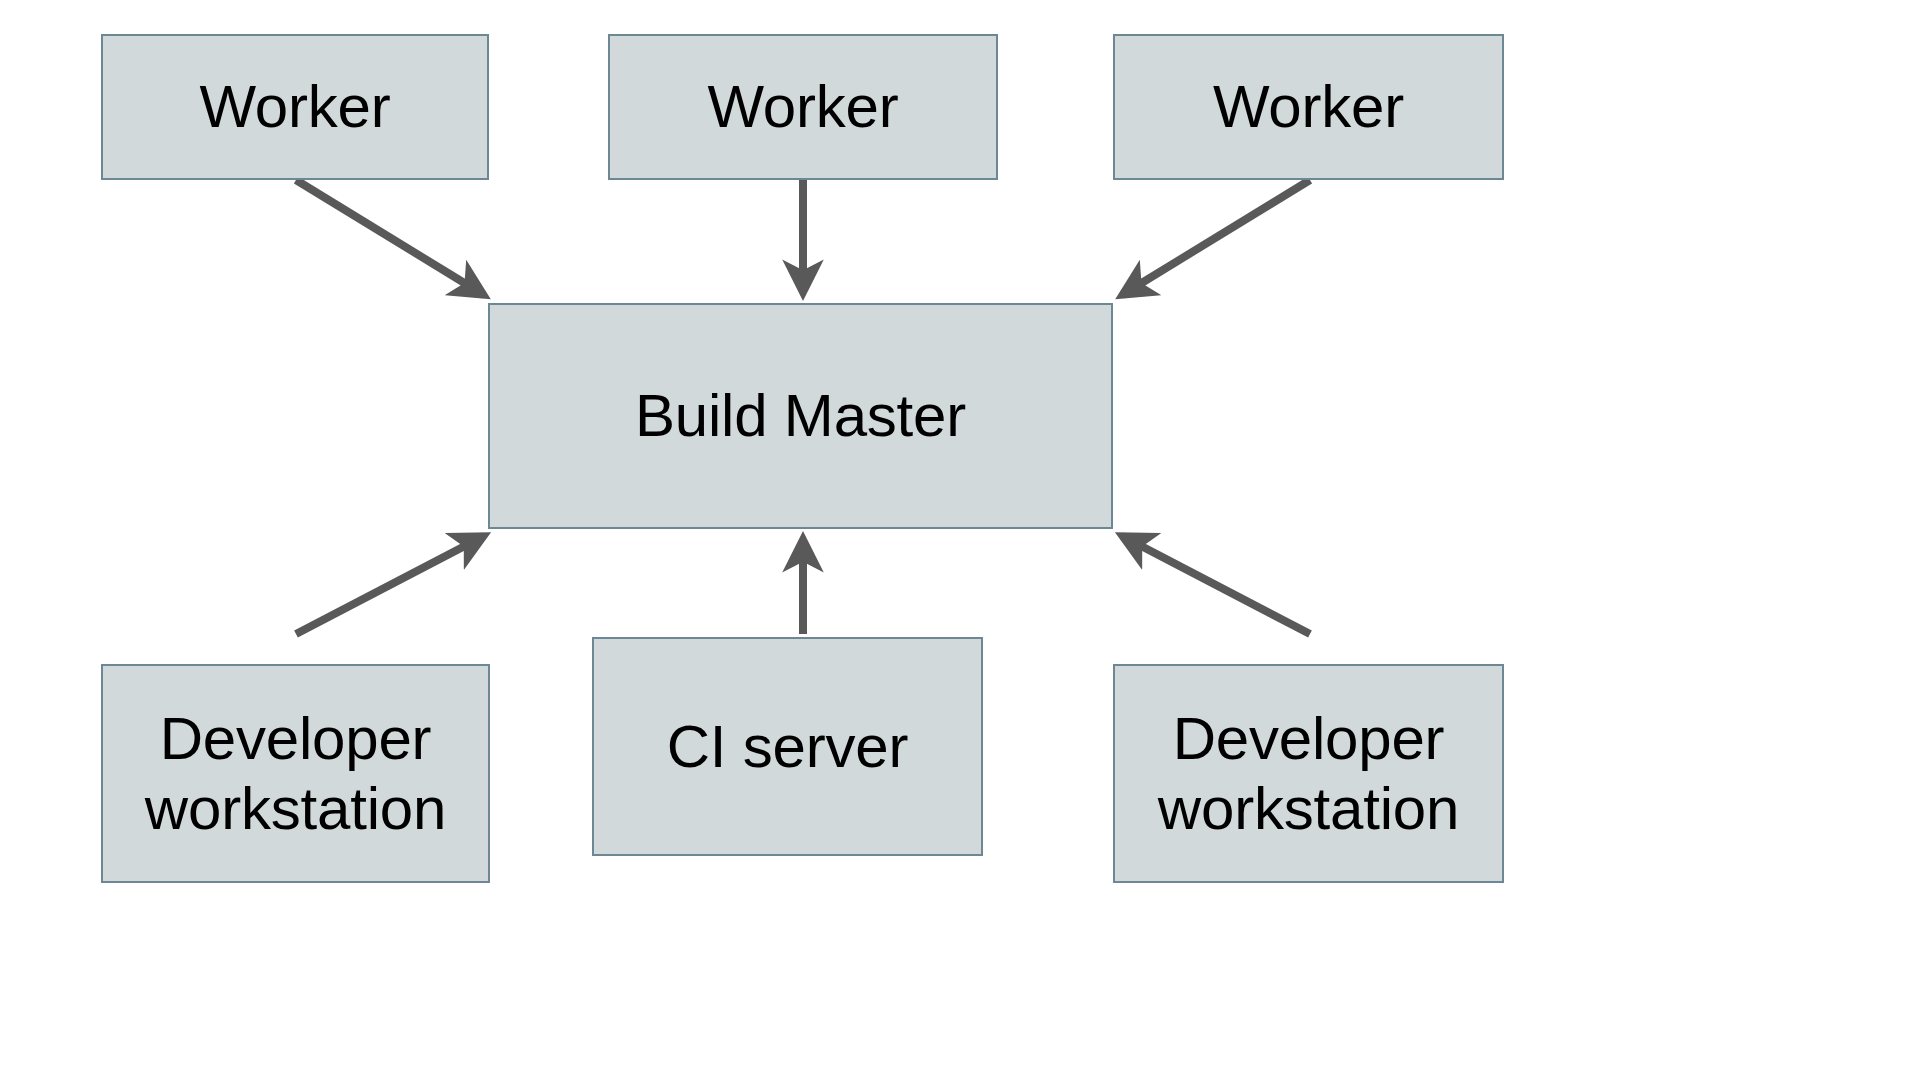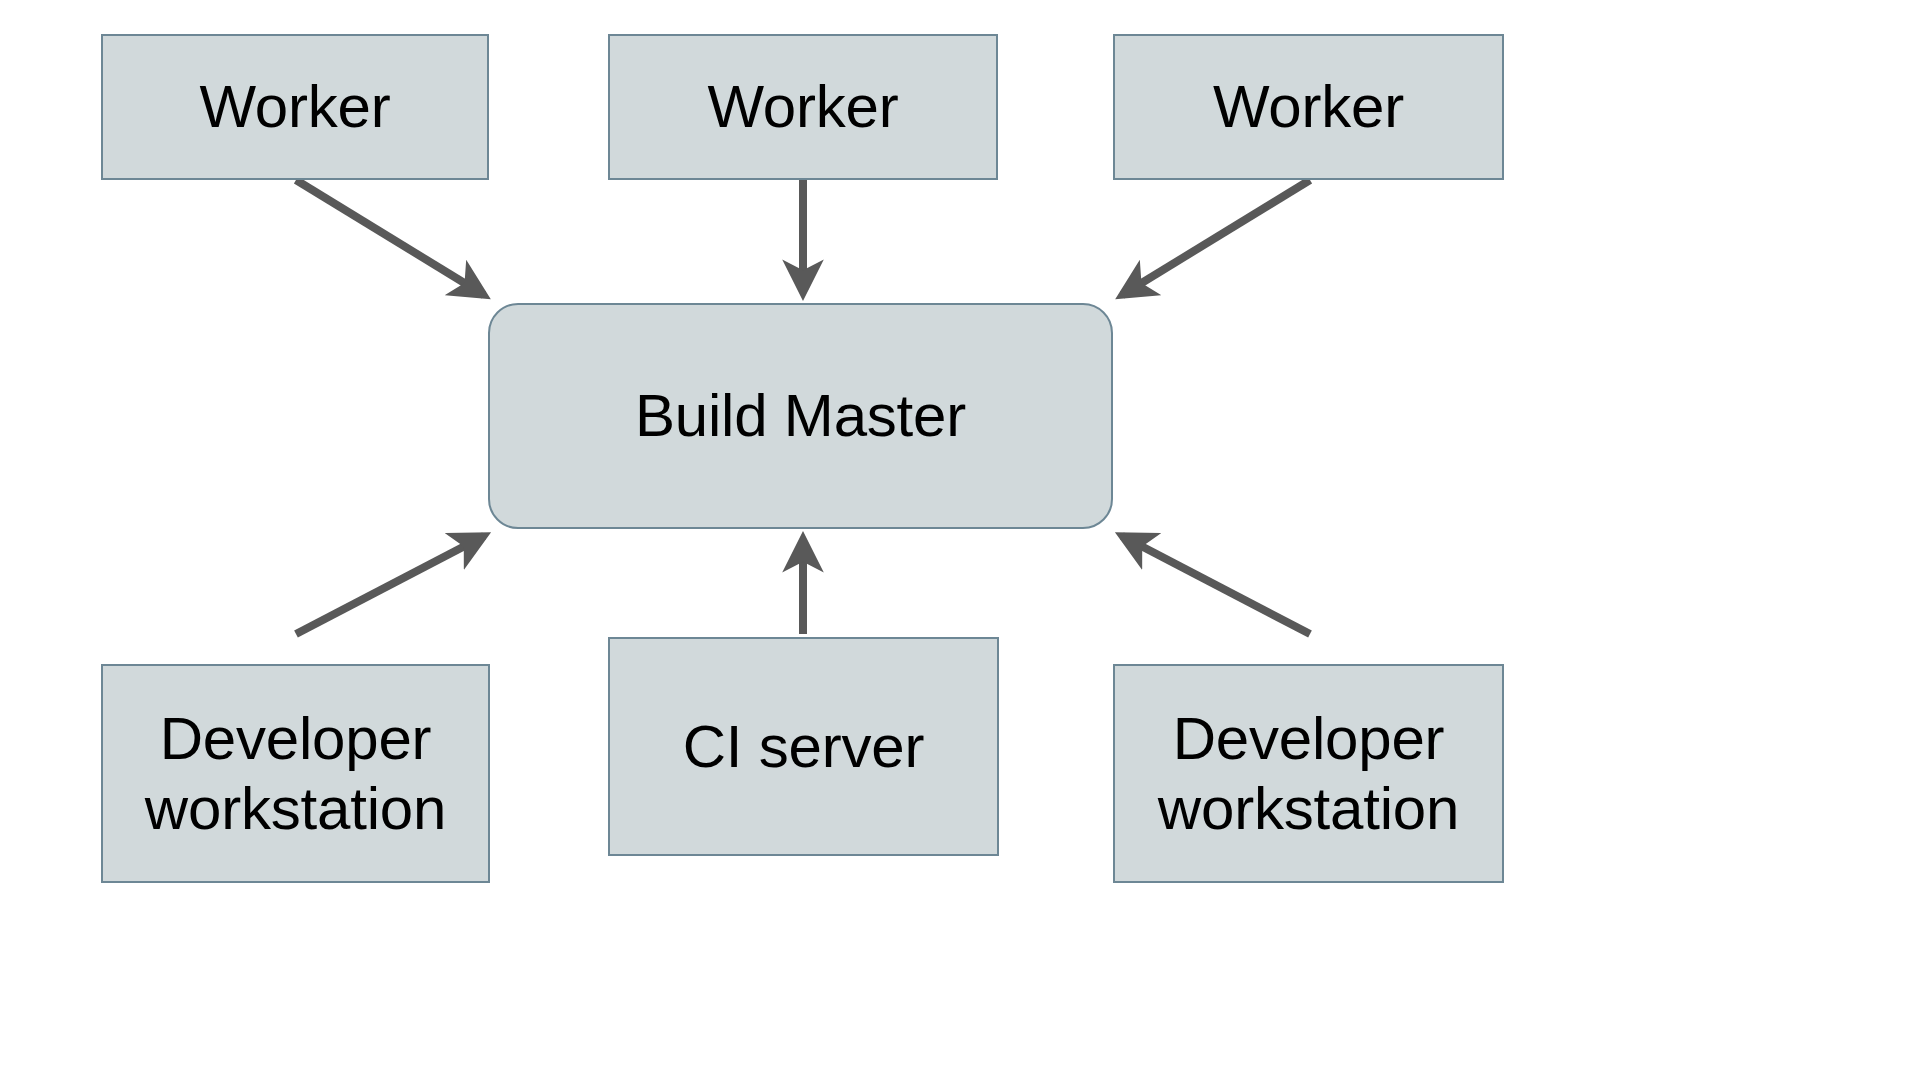--- a/index.html
+++ b/index.html
@@ -84,30 +84,30 @@
   </div>
 
   <div class="node node-worker" style="left: 608px; top: 34px; width: 390px; height: 146px; background: rgb(209, 217, 219); border-color: rgb(109, 135, 149); border-width: 2px; color: rgb(0, 0, 0);">
     <span class="node-label">Worker</span>
   </div>
 
   <div class="node node-worker" style="left: 1113px; top: 34px; width: 391px; height: 146px; background: rgb(209, 217, 219); border-color: rgb(109, 135, 149); border-width: 2px; color: rgb(0, 0, 0);">
     <span class="node-label">Worker</span>
   </div>
 
-  <div class="node node-master" style="left: 488px; top: 303px; width: 625px; height: 226px; background: rgb(209, 217, 219); border-color: rgb(109, 135, 149); border-width: 2px; color: rgb(0, 0, 0); border-radius: 30px;">
+  <div class="node node-master" style="left: 488px; top: 303px; width: 625px; height: 226px; background: rgb(209, 217, 219); border-color: rgb(109, 135, 149); border-width: 2px; color: rgb(0, 0, 0);">
     <span class="node-label">Build Master</span>
   </div>
 
   <div class="node node-workstation" style="left: 101px; top: 637px; width: 389px; height: 219px; background: rgb(209, 217, 219); border-color: rgb(109, 135, 149); border-width: 2px; color: rgb(0, 0, 0);">
     <span class="node-label">Developer
 workstation</span>
   </div>
 
-  <div class="node node-ci" style="left: 608px; top: 637px; width: 391px; height: 219px; background: rgb(209, 217, 219); border-color: rgb(109, 135, 149); border-width: 2px; color: rgb(0, 0, 0);">
+  <div class="node node-ci" style="left: 592px; top: 637px; width: 391px; height: 219px; background: rgb(209, 217, 219); border-color: rgb(109, 135, 149); border-width: 2px; color: rgb(0, 0, 0);">
     <span class="node-label">CI server</span>
   </div>
 
   <div class="node node-workstation" style="left: 1113px; top: 637px; width: 391px; height: 219px; background: rgb(209, 217, 219); border-color: rgb(109, 135, 149); border-width: 2px; color: rgb(0, 0, 0);">
     <span class="node-label">Developer
 workstation</span>
   </div>
 
 </div>
 

